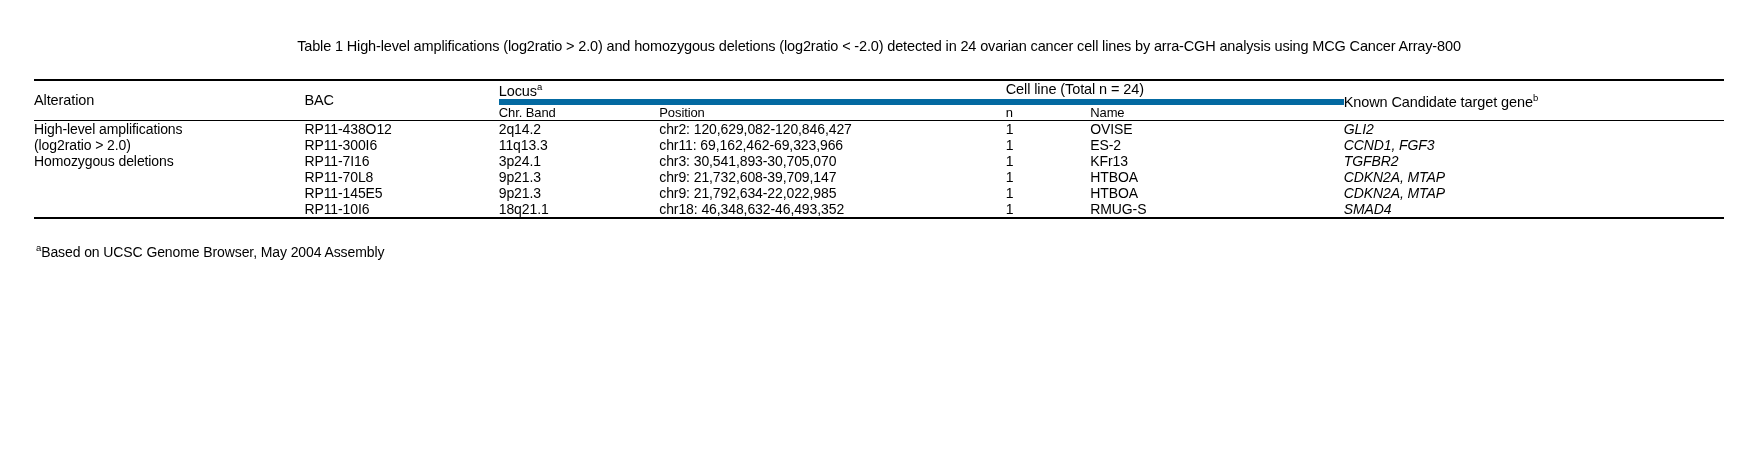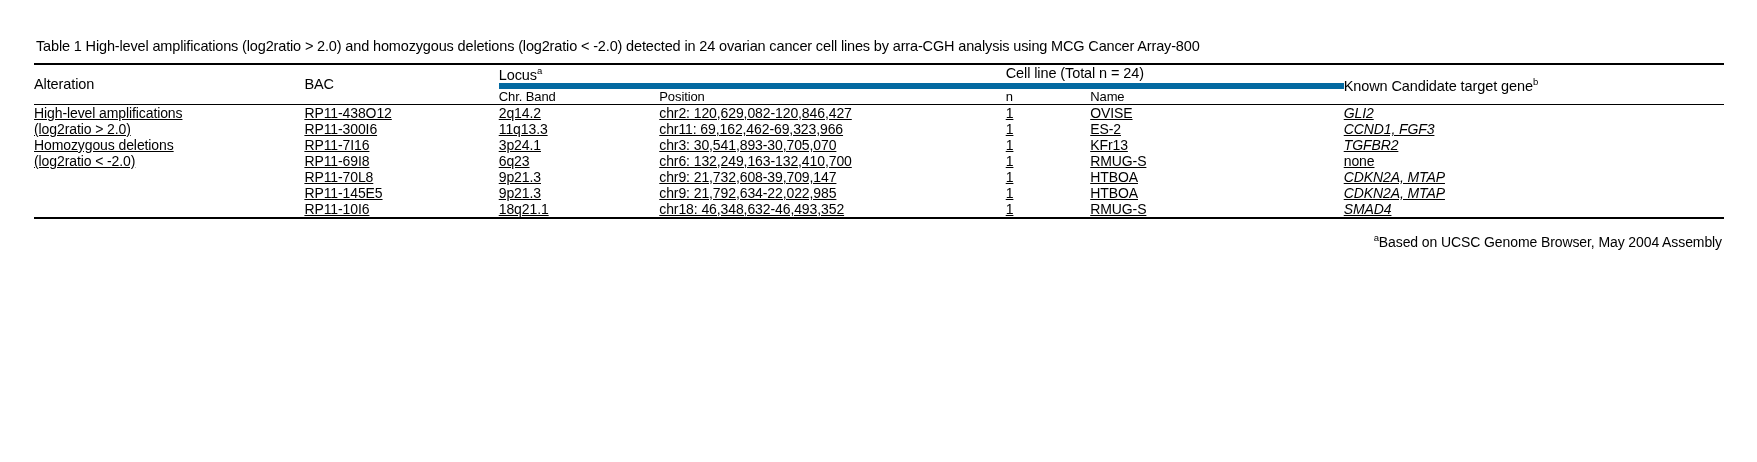--- a/index.html
+++ b/index.html
@@ -21,22 +21,23 @@
     box-sizing: border-box;
     padding: 30px 34px 0 34px;
   }
   .table-wrap {
     width: 1690px;
     margin: 0 auto;
   }
   .caption {
     font-size: 14.5px;
     letter-spacing: -0.15px;
-    padding: 8px 2px 9px 2px;
+    padding: 8px 2px 25px 2px;
     white-space: nowrap;
+    text-align: center;
   }
   .rule-top {
     border-top: 2px solid #000;
   }
   .rule-thin {
     border-top: 1px solid #000;
   }
   .rule-bottom {
     border-top: 2px solid #000;
   }
@@ -74,21 +75,20 @@
     font-size: 9.5px;
     vertical-align: super;
   }
   
   .body-cell {
     font-size: 14px;
     letter-spacing: -0.1px;
     padding-top: 1.5px;
     padding-bottom: 1.5px;
     white-space: nowrap;
-    text-decoration: underline;
   }
   .alt-cell {
     padding-left: 22px;
   }
   .grp-first td {
     padding-top: 10px;
   }
   .grp-gap td {
     padding-top: 18px;
   }
@@ -96,24 +96,23 @@
     padding-bottom: 11px;
   }
   .gene {
     font-style: italic;
     margin-top: 16px;
   }
   .gene.plain {
     font-style: normal;
   }
   .footnotes {
-    padding-top: 7px;
+    padding-top: 17px;
     font-size: 14px;
     letter-spacing: -0.1px;
-    text-align: right;
   }
   .footnote {
     padding: 6px 2px 3px 2px;
     white-space: nowrap;
   }
   .fn-mark {
     font-size: 9.5px;
     vertical-align: super;
   }
   .col-alt { width: 16.0%; }
@@ -203,29 +202,20 @@
       <tr class="grp-gap">
         <td class="body-cell alt-cell">Homozygous deletions</td>
         <td class="body-cell">RP11-7I16</td>
         <td class="body-cell">3p24.1</td>
         <td class="body-cell">chr3: 30,541,893-30,705,070</td>
         <td class="body-cell">1</td>
         <td class="body-cell">KFr13</td>
         <td class="body-cell gene">TGFBR2</td>
       </tr>
       <tr>
-        <td class="body-cell alt-cell">(log2ratio &lt; -2.0)</td>
-        <td class="body-cell">RP11-69I8</td>
-        <td class="body-cell">6q23</td>
-        <td class="body-cell">chr6: 132,249,163-132,410,700</td>
-        <td class="body-cell">1</td>
-        <td class="body-cell">RMUG-S</td>
-        <td class="body-cell gene plain">none</td>
-      </tr>
-      <tr>
         <td class="body-cell alt-cell"></td>
         <td class="body-cell">RP11-70L8</td>
         <td class="body-cell">9p21.3</td>
         <td class="body-cell">chr9: 21,732,608-39,709,147</td>
         <td class="body-cell">1</td>
         <td class="body-cell">HTBOA</td>
         <td class="body-cell gene">CDKN2A, MTAP</td>
       </tr>
       <tr>
         <td class="body-cell alt-cell"></td>

